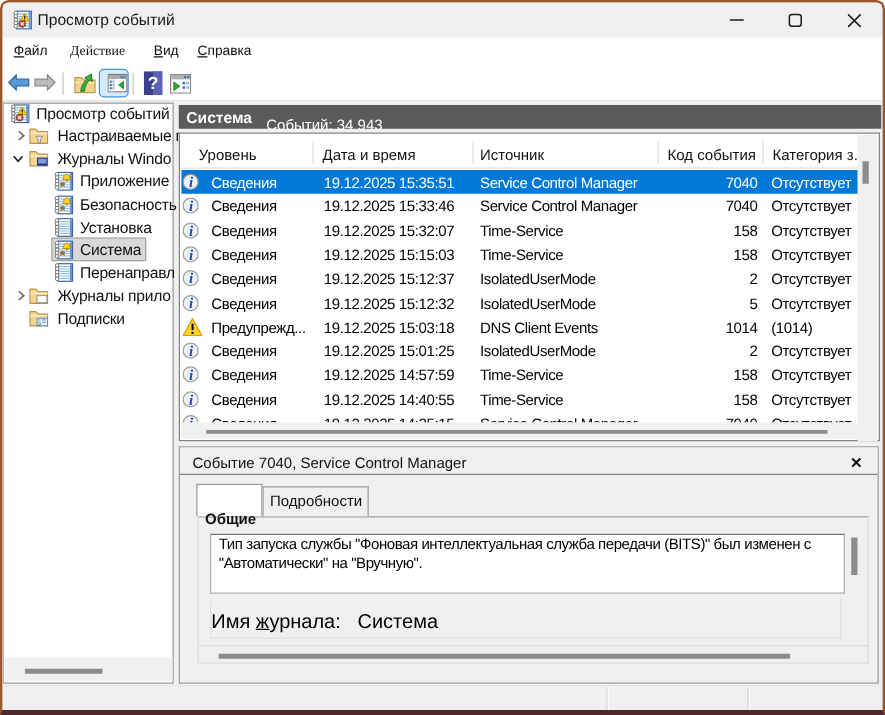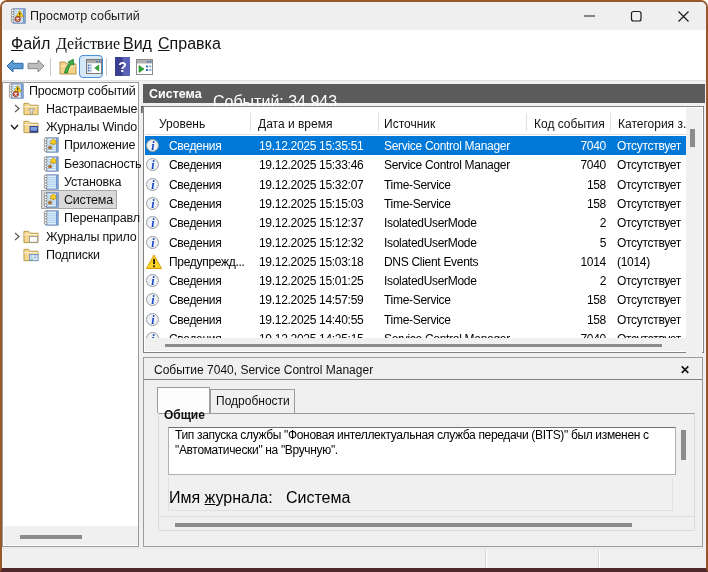--- a/index.html
+++ b/index.html
@@ -9,36 +9,36 @@
   background:#f0f0f0;
   border-top:2px solid #99572b; border-left:2px solid #99572b; border-right:2px solid #99572b;
   border-bottom:4px solid #50282c;
   border-radius:7px 7px 0 0;
   overflow:hidden;
 }
 .abs { position:absolute; }
 #titlebar { left:0; top:0; width:704px; height:28px; background:#f0efef; }
 #title-text { left:28px; top:7px; font-size:12.5px; color:#1a1a1a; }
 #menubar { left:0; top:28px; width:704px; height:23px; background:#ffffff; }
-.menu { top:5px; font-size:16px; color:#111; }
+.menu { top:5px; font-size:11px; color:#111; }
 .menu u { text-decoration:underline; }
 #toolbar { left:0; top:51px; width:704px; height:28px; background:#ffffff; border-bottom:1px solid #e3e3e3; }
 #main { left:0; top:80px; width:704px; height:466px; background:#f0f0f0; }
 
 
 #tree-panel { left:0px; top:0px; width:137px; height:465px; background:#fff; border:1px solid #999; }
 .trow { position:absolute; left:0; height:18px; width:300px; font-size:12.5px; letter-spacing:-0.2px; color:#111; white-space:nowrap; }
 .trow .lbl { position:absolute; top:2px; }
 .ticon { position:absolute; top:1px; width:16px; height:16px; }
 .chev { position:absolute; top:3px; width:11px; height:11px; }
 
 
 #dbar { left:141px; top:2px; width:562px; height:19px; background:#5b5b5b; color:#fff; }
 #dbar b { position:absolute; left:6px; top:3px; font-size:12.5px; font-weight:bold; }
-#dbar span { position:absolute; left:70px; top:9px; font-size:16px; }
+#dbar span { position:absolute; left:70px; top:9px; font-size:12px; }
 
 
 #tbl { left:141px; top:24px; width:561px; height:247px; background:#fff; border:1px solid #828282; }
 #tbl-inner { position:absolute; left:1px; top:1px; width:542px; height:230px; overflow:hidden; background:#fff; }
 .hcell { position:absolute; top:0; height:26px; font-size:12px; color:#111; background:#fff; }
 .hcell span { position:absolute; top:9px; }
 .hsep { position:absolute; top:5px; width:1px; height:18px; background:#e0e0e0; }
 .hline { position:absolute; left:0; top:26px; width:542px; height:1px; background:#e0e0e0; }
 .row { position:absolute; left:0; width:542px; height:19px; font-size:12px; color:#000; }
 .row.sel { background:#0078d7; color:#fff; }

